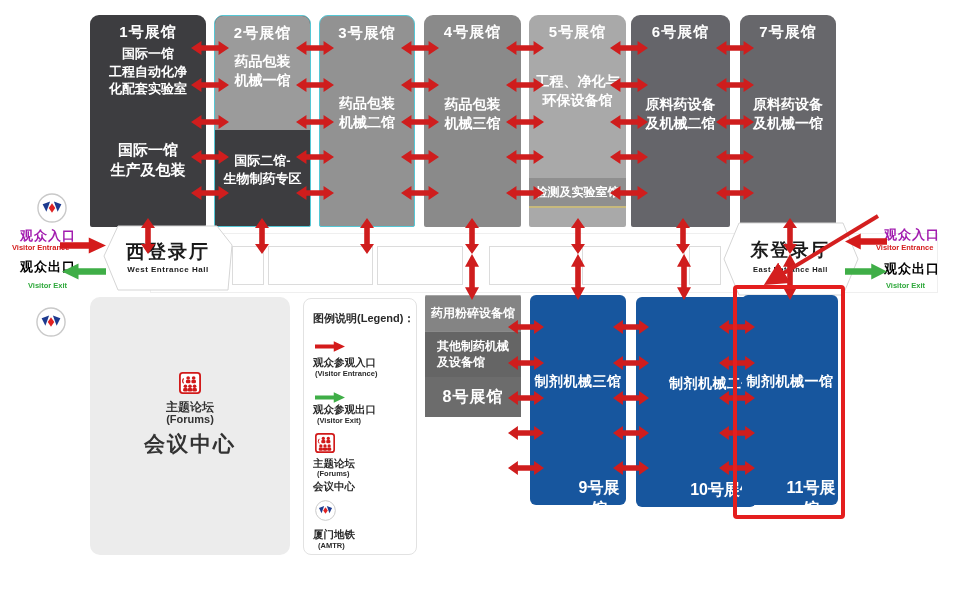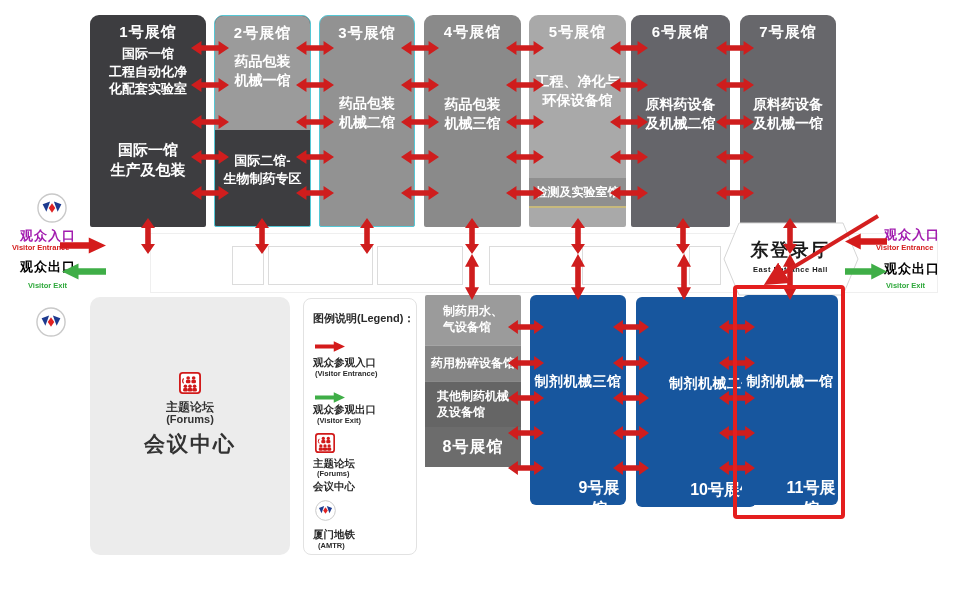--- a/index.html
+++ b/index.html
@@ -82,20 +82,27 @@
     <div class="hall-label pre" style="top:80px;font-size:14px;">原料药设备
 及机械二馆</div>
   </div>
 
   <div class="hall" style="left:740px;top:15px;width:96px;height:212px;background:#67676b;">
     <div class="hall-title" style="top:8px;">7号展馆</div>
     <div class="hall-label pre" style="top:80px;font-size:14px;">原料药设备
 及机械一馆</div>
   </div>
 
+  <div class="abs" style="left:103px;top:225px;width:130px;height:66px;">
+    <svg width="130" height="66" style="position:absolute;left:0;top:0;">
+      <polygon points="15,1 114,1 129,20 125,65 15,65 1,31" fill="#fff" stroke="#d5d5d5" stroke-width="1"></polygon>
+    </svg>
+    <div class="abs hex-title" style="left:0;right:0;top:14px;text-align:center;">西登录厅</div>
+    <div class="abs hex-sub" style="left:0;right:0;top:40px;text-align:center;">West Entrance Hall</div>
+  </div>
 
   <div class="abs" style="left:722px;top:222px;width:137px;height:74px;">
     <svg width="137" height="74" style="position:absolute;left:0;top:0;">
       <polygon points="17,1 121,1 136,37 121,73 17,73 2,37" fill="#fff" stroke="#d5d5d5" stroke-width="1"></polygon>
     </svg>
     <div class="abs hex-title" style="left:0;right:0;top:16px;text-align:center;font-size:18px;">东登录厅</div>
     <div class="abs hex-sub" style="left:0;right:0;top:43px;text-align:center;font-size:7.5px;">East Entrance Hall</div>
   </div>
 
   <div class="abs" style="left:37px;top:193px;width:30px;height:30px;">
@@ -211,22 +218,20 @@
           <path fill="#1d3a8f" d="M6 12 L14 9 L10 20 Z"></path>
           <path fill="#1d3a8f" d="M26 12 L18 9 L22 20 Z"></path>
           <path fill="#e02222" d="M16 11 L19.5 16 L16 21 L12.5 16 Z"></path>
         </svg>
     </div>
     <div class="lg-txt" style="left:9px;top:229px;">厦门地铁</div>
     <div class="lg-sm" style="left:14px;top:242px;">(AMTR)</div>
   </div>
 
   <div class="abs" style="left:425px;top:295px;width:96px;height:205px;border-radius:2px 2px 9px 9px;overflow:hidden;">
-    <div class="seg pre" style="height:50px;background:#9b9b9b;">制药用水、
-气设备馆</div>
     <div class="seg" style="height:35px;background:#848484;border-top:1px solid #a5a5a5;">药用粉碎设备馆</div>
     <div class="seg pre" style="height:45px;background:#656565;border-top:1px solid #8a8a8a;">其他制药机械
 及设备馆</div>
     <div class="seg" style="height:40px;background:#6c6c6c;font-size:16px;letter-spacing:1px;">8号展馆</div>
   </div>
 
   <div class="hall blue-hall" style="left:530px;top:295px;width:96px;height:210px;">
     <div class="blue-center">制剂机械三馆</div>
     <div class="blue-title">9号展馆</div>
   </div>

